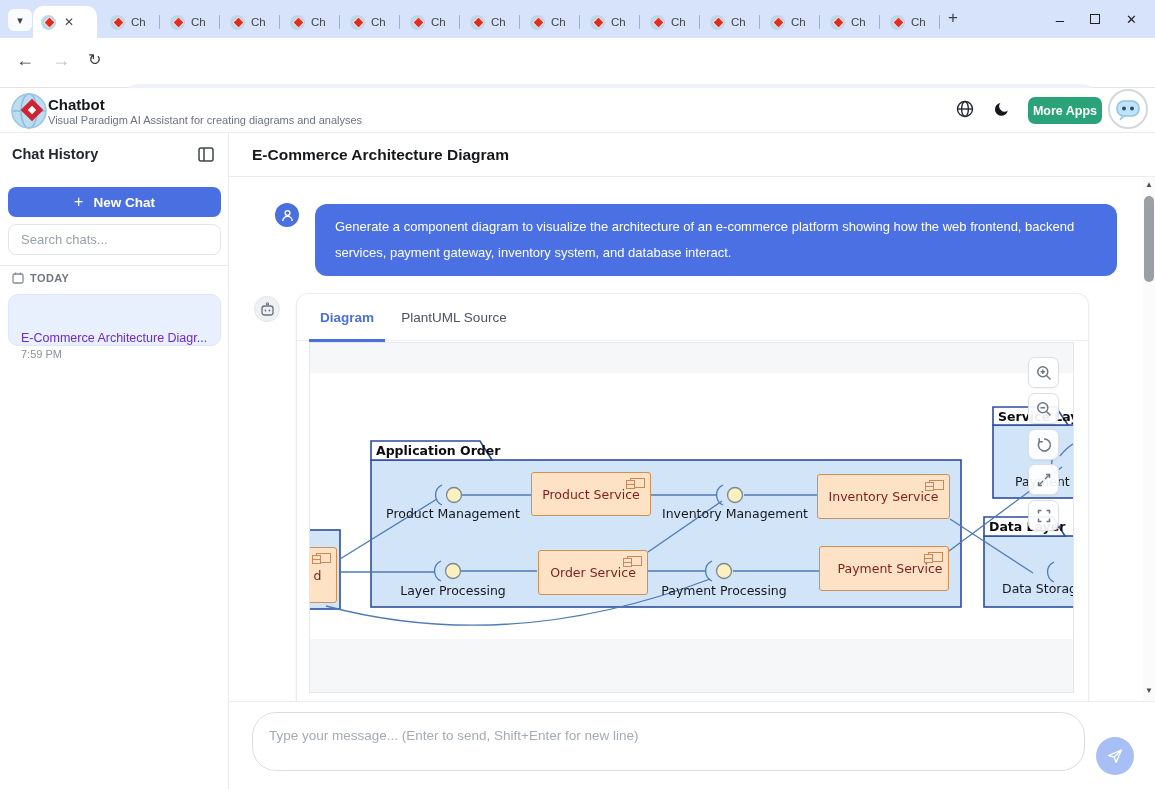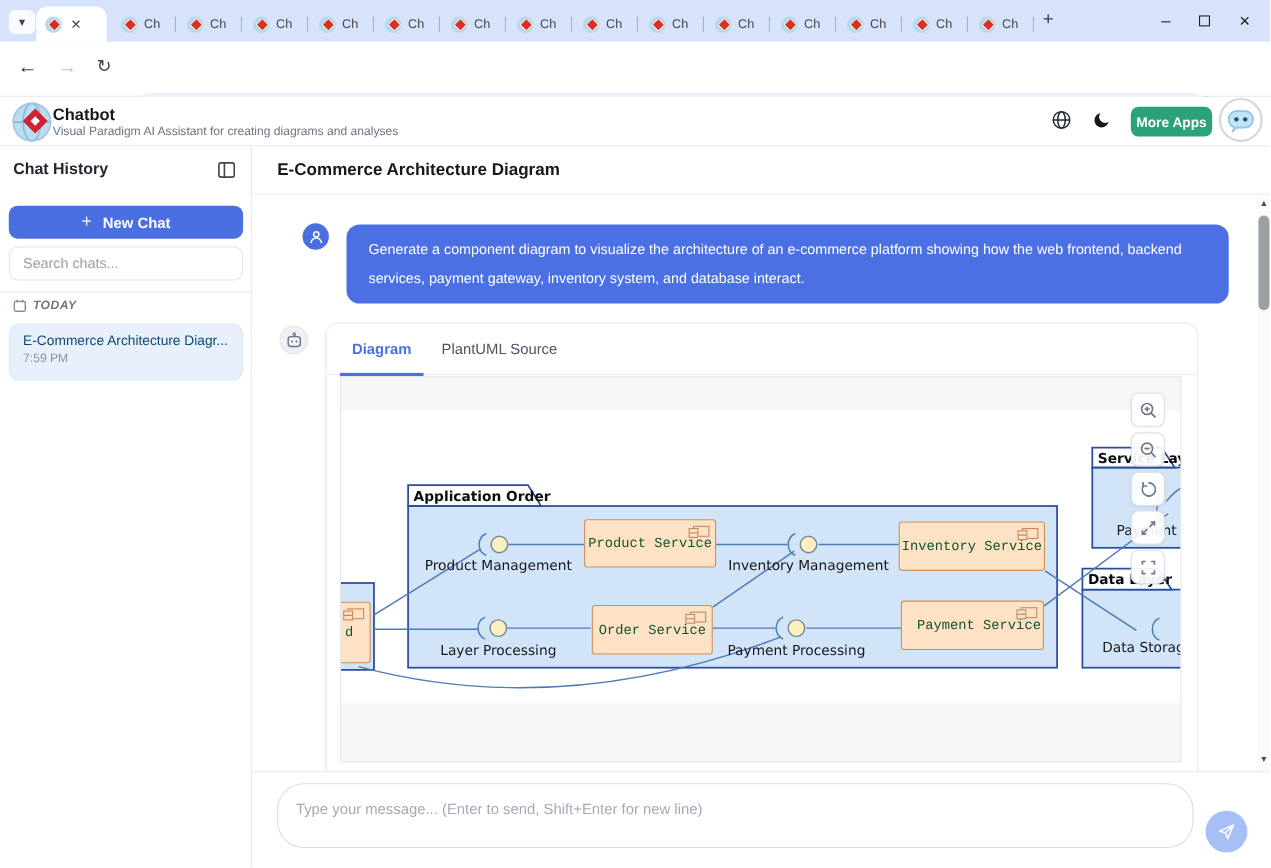--- a/index.html
+++ b/index.html
@@ -54,24 +54,24 @@
   .sidebar { left:0; top:133px; width:229px; height:656px; background:#fff; border-right:1px solid #e7eaee; }
   .sb-title { font-size:14.5px; font-weight:700; color:#23272e; }
   .newchat { left:8px; top:54px; width:213px; height:30px; background:#4a6fe0; border:none; border-radius:8px;
     color:#fff; font-size:13.5px; font-weight:700; display:flex; align-items:center; justify-content:center; gap:10px; }
   .newchat .plus { font-weight:400; font-size:16px; }
   .sb-search { left:8px; top:91px; width:213px; height:31px; border:1px solid #e2e5ea; border-radius:8px;
     font-size:13px; color:#30343a; padding:0 12px; outline:none; font-family:inherit; }
   .sb-search::placeholder { color:#98a0aa; }
   .sb-div { left:0; top:132px; width:229px; height:1px; background:#e7eaee; }
   .today { left:12px; top:139px; display:flex; align-items:center; gap:6px; font-size:11px; font-weight:700;
-    letter-spacing:.4px; color:#6f7680;font-style:italic; }
+    letter-spacing:.4px; color:#6f7680; }
   .chatitem { left:8px; top:161px; width:213px; height:52px; background:#e8f0fd; border:1px solid #dbe7fb;
     border-radius:10px; padding:8px 12px; }
-  .ci-title { font-size:12.5px; color:#0c4a6e; white-space:nowrap; overflow:hidden; }
+  .ci-title { font-size:12.5px; color:#6d28d9; white-space:nowrap; overflow:hidden;margin-top:28px; }
   .ci-time { font-size:11px; color:#8a919b; margin-top:3px; }
 
   
   .main-title { left:252px; top:146px; font-size:15.5px; font-weight:700; color:#16181c; }
   .main-hdr-div { left:229px; top:176px; width:926px; height:1px; background:#e9ecef; }
   .chatregion { left:229px; top:177px; width:914px; height:525px; background:#fff; overflow:hidden; }
 
   .uavatar { left:46px; top:26px; width:24px; height:24px; border-radius:50%; background:#4a6fe0;
     display:flex; align-items:center; justify-content:center; }
   .bubble { left:86px; top:27px; width:802px; background:#4b70e3; border-radius:12px; padding:10px 20px;
@@ -89,21 +89,21 @@
 
   
   .canvas { left:12px; top:48px; width:765px; height:351px; background:#f6f7f9; border:1px solid #e4e7ec;
     overflow:hidden; font-family:"DejaVu Sans", sans-serif; }
   .dg-white { left:0; top:30px; width:765px; height:266px; background:#fff; }
   .dg-svg { left:0; top:0; z-index:2; }
   .dg-title { left:232px; top:37px; width:340px; text-align:center; font-size:13px; font-weight:700; color:#111;
     z-index:3; }
   .pkg-label { z-index:3; font-size:12.5px; font-weight:700; color:#0b0d10; white-space:nowrap; }
   .comp { background:#fde2c6; border:1.4px solid #cf9057; border-radius:3px; z-index:3;
-    display:flex; align-items:center; justify-content:center; font-size:12.5px; color:#14532d;font-family:Liberation Mono, monospace; }
+    display:flex; align-items:center; justify-content:center; font-size:12.5px; color:#7f1d1d; }
   .cicon { position:absolute; top:5px; right:5px; width:15px; height:10px; border:1.5px solid #c8895a; }
   .cicon::before, .cicon::after { content:""; position:absolute; left:-5px; width:7px; height:3px;
     border:1px solid #c8895a; background:#fde2c6; }
   .cicon::before { top:0.5px; } .cicon::after { top:5px; }
   .if-label { z-index:3; font-size:12.5px; color:#15171a; text-align:center; white-space:nowrap; }
   .zbtn { left:718px; width:31px; height:31px; background:rgba(255,255,255,.92); border:1px solid #dcdfe3;
     border-radius:7px; z-index:5; display:flex; align-items:center; justify-content:center;
     box-shadow:0 1px 2px rgba(0,0,0,.06); }
 
   

